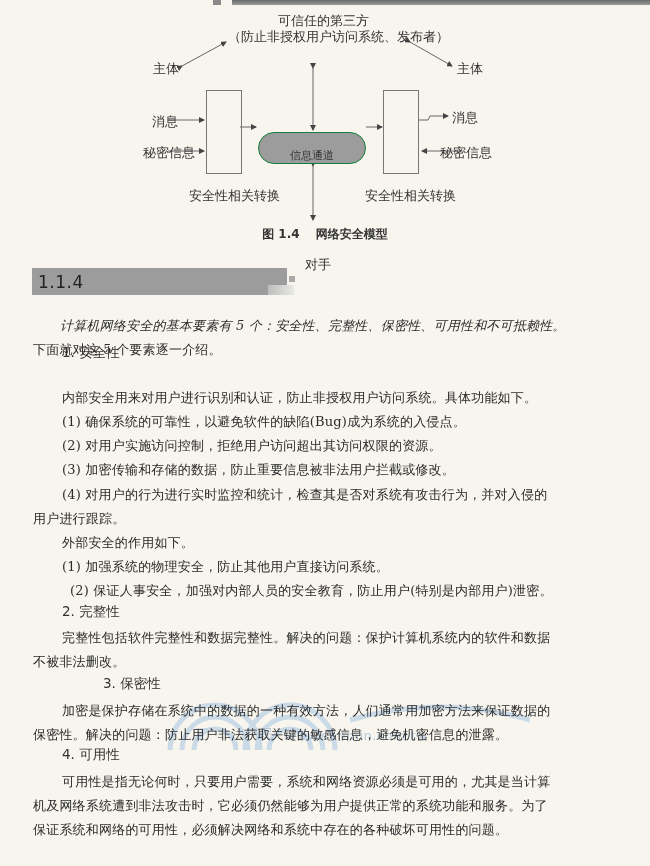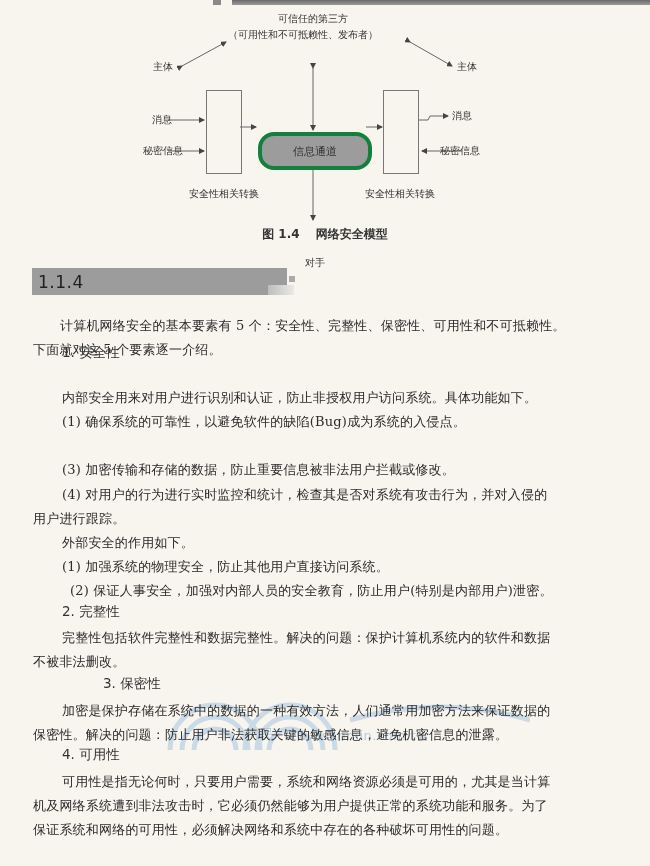--- a/index.html
+++ b/index.html
@@ -11,26 +11,26 @@
     }
     .page { position: absolute; left: 0; top: 0; width: 650px; height: 866px; }
     .topbar {
       position: absolute; top: 0; left: 232px; right: 0; height: 5px;
       background: linear-gradient(#6a6a6a, #9a9a9a);
     }
     .topbar-stub { position:absolute; top:0; left:213px; width:8px; height:5px; background:#8a8a8a; }
 
     
     .diagram { position: absolute; left: 0; top: 20px; width: 650px; height: 230px; }
-    .dlabel { position: absolute; font-size: 10px; color: #333; white-space: nowrap; }
+    .dlabel { position: absolute; font-size: 13px; color: #333; white-space: nowrap; }
     .box { position: absolute; border: 1px solid #777; background: transparent; }
     .channel {
       position: absolute; left: 258px; top: 112px; width: 106px; height: 30px;
-      border-radius: 16px; background: #9c9c9c; border: 4px solid #15803d;
-      display: flex; align-items: center; justify-content: center;
+      border-radius: 16px; background: #9c9c9c; border: 1px solid #15803d;
+      display: flex; align-items: flex-end; justify-content: center;
       font-size: 11px; color: #333;
     }
     .caption {
       position: absolute; top: 226px; left: 0; width: 650px; text-align: center;
       font-family: "DejaVu Sans", "Liberation Sans", sans-serif;
       font-size: 12px; font-weight: bold; color: #333;
     }
     .caption span { margin: 0 6px; }
 
     
@@ -99,21 +99,21 @@
     </svg>
 
     <div class="box" style="left:206px;top:70px;width:34px;height:82px;"></div>
     <div class="box" style="left:383px;top:70px;width:34px;height:82px;"></div>
 
     <div class="channel">
       <span>信息通道</span>
     </div>
 
     <div class="dlabel" style="left:278px;top:-8px;">可信任的第三方</div>
-    <div class="dlabel" style="left:228px;top:8px;">（可用性和不可抵赖性、发布者）</div>
+    <div class="dlabel" style="left:228px;top:8px;">（防止非授权用户访问系统、发布者）</div>
     <div class="dlabel" style="left:153px;top:40px;">主体</div>
     <div class="dlabel" style="left:457px;top:40px;">主体</div>
     <div class="dlabel" style="left:152px;top:93px;">消息</div>
     <div class="dlabel" style="left:452px;top:89px;">消息</div>
     <div class="dlabel" style="left:143px;top:124px;">秘密信息</div>
     <div class="dlabel" style="left:440px;top:124px;">秘密信息</div>
     <div class="dlabel" style="left:189px;top:167px;">安全性相关转换</div>
     <div class="dlabel" style="left:365px;top:167px;">安全性相关转换</div>
     <div class="dlabel" style="left:305px;top:196px;margin-top:40px;">对手</div>
   </div>
@@ -122,26 +122,27 @@
     <span>图 1.4</span>
     <span>网络安全模型</span>
   </div>
 
   <div class="section-head">
     <span class="num">1.1.4</span>
   </div>
   <div class="head-deco1"></div>
   <div class="head-deco2"></div>
 
-  <div class="para" style="left:60px;top:314px;">计算机网络安全的基本要素有 5 个：安全性、完整性、保密性、可用性和不可抵赖性。</div>
+  <div class="para" style="left:60px;top:314px;font-style:italic;">计算机网络安全的基本要素有 5 个：安全性、完整性、保密性、可用性和不可抵赖性。</div>
   <div class="para" style="left:33px;top:338px;">下面就对这 5 个要素逐一介绍。</div>
 
   <div class="sub-head" style="top:344px;">1. 安全性</div>
   <div class="para" style="left:62px;top:386px;">内部安全用来对用户进行识别和认证，防止非授权用户访问系统。具体功能如下。</div>
   <div class="para" style="left:62px;top:410px;">(1)  确保系统的可靠性，以避免软件的缺陷(Bug)成为系统的入侵点。</div>
+  <div class="para" style="left:62px;top:434px;">(2)  对用户实施访问控制，拒绝用户访问超出其访问权限的资源。</div>
   <div class="para" style="left:62px;top:458px;">(3)  加密传输和存储的数据，防止重要信息被非法用户拦截或修改。</div>
   <div class="para" style="left:62px;top:483px;">(4)  对用户的行为进行实时监控和统计，检查其是否对系统有攻击行为，并对入侵的</div>
   <div class="para" style="left:33px;top:507px;">用户进行跟踪。</div>
   <div class="para" style="left:62px;top:531px;">外部安全的作用如下。</div>
   <div class="para" style="left:62px;top:555px;">(1)  加强系统的物理安全，防止其他用户直接访问系统。</div>
   <div class="para" style="left:70px;top:579px;">(2)  保证人事安全，加强对内部人员的安全教育，防止用户(特别是内部用户)泄密。</div>
 
   <div class="sub-head" style="top:603px;">2. 完整性</div>
   <div class="para" style="left:62px;top:626px;">完整性包括软件完整性和数据完整性。解决的问题：保护计算机系统内的软件和数据</div>
   <div class="para" style="left:33px;top:650px;">不被非法删改。</div>

